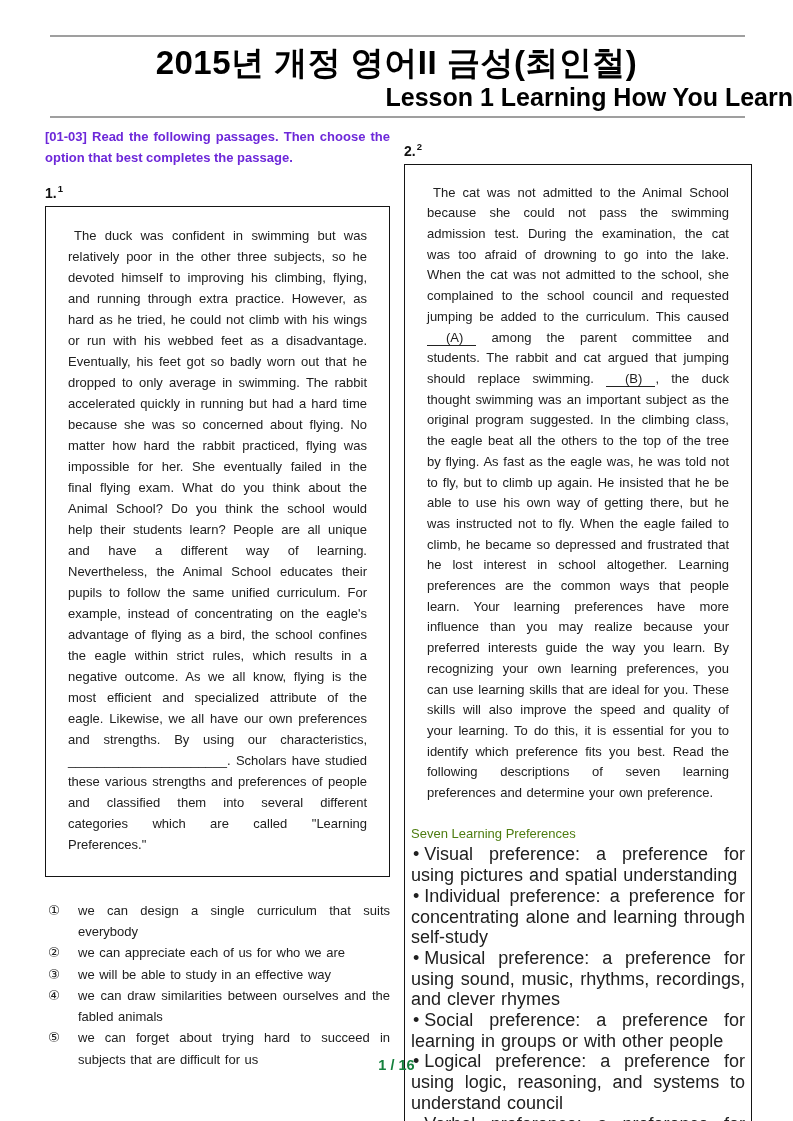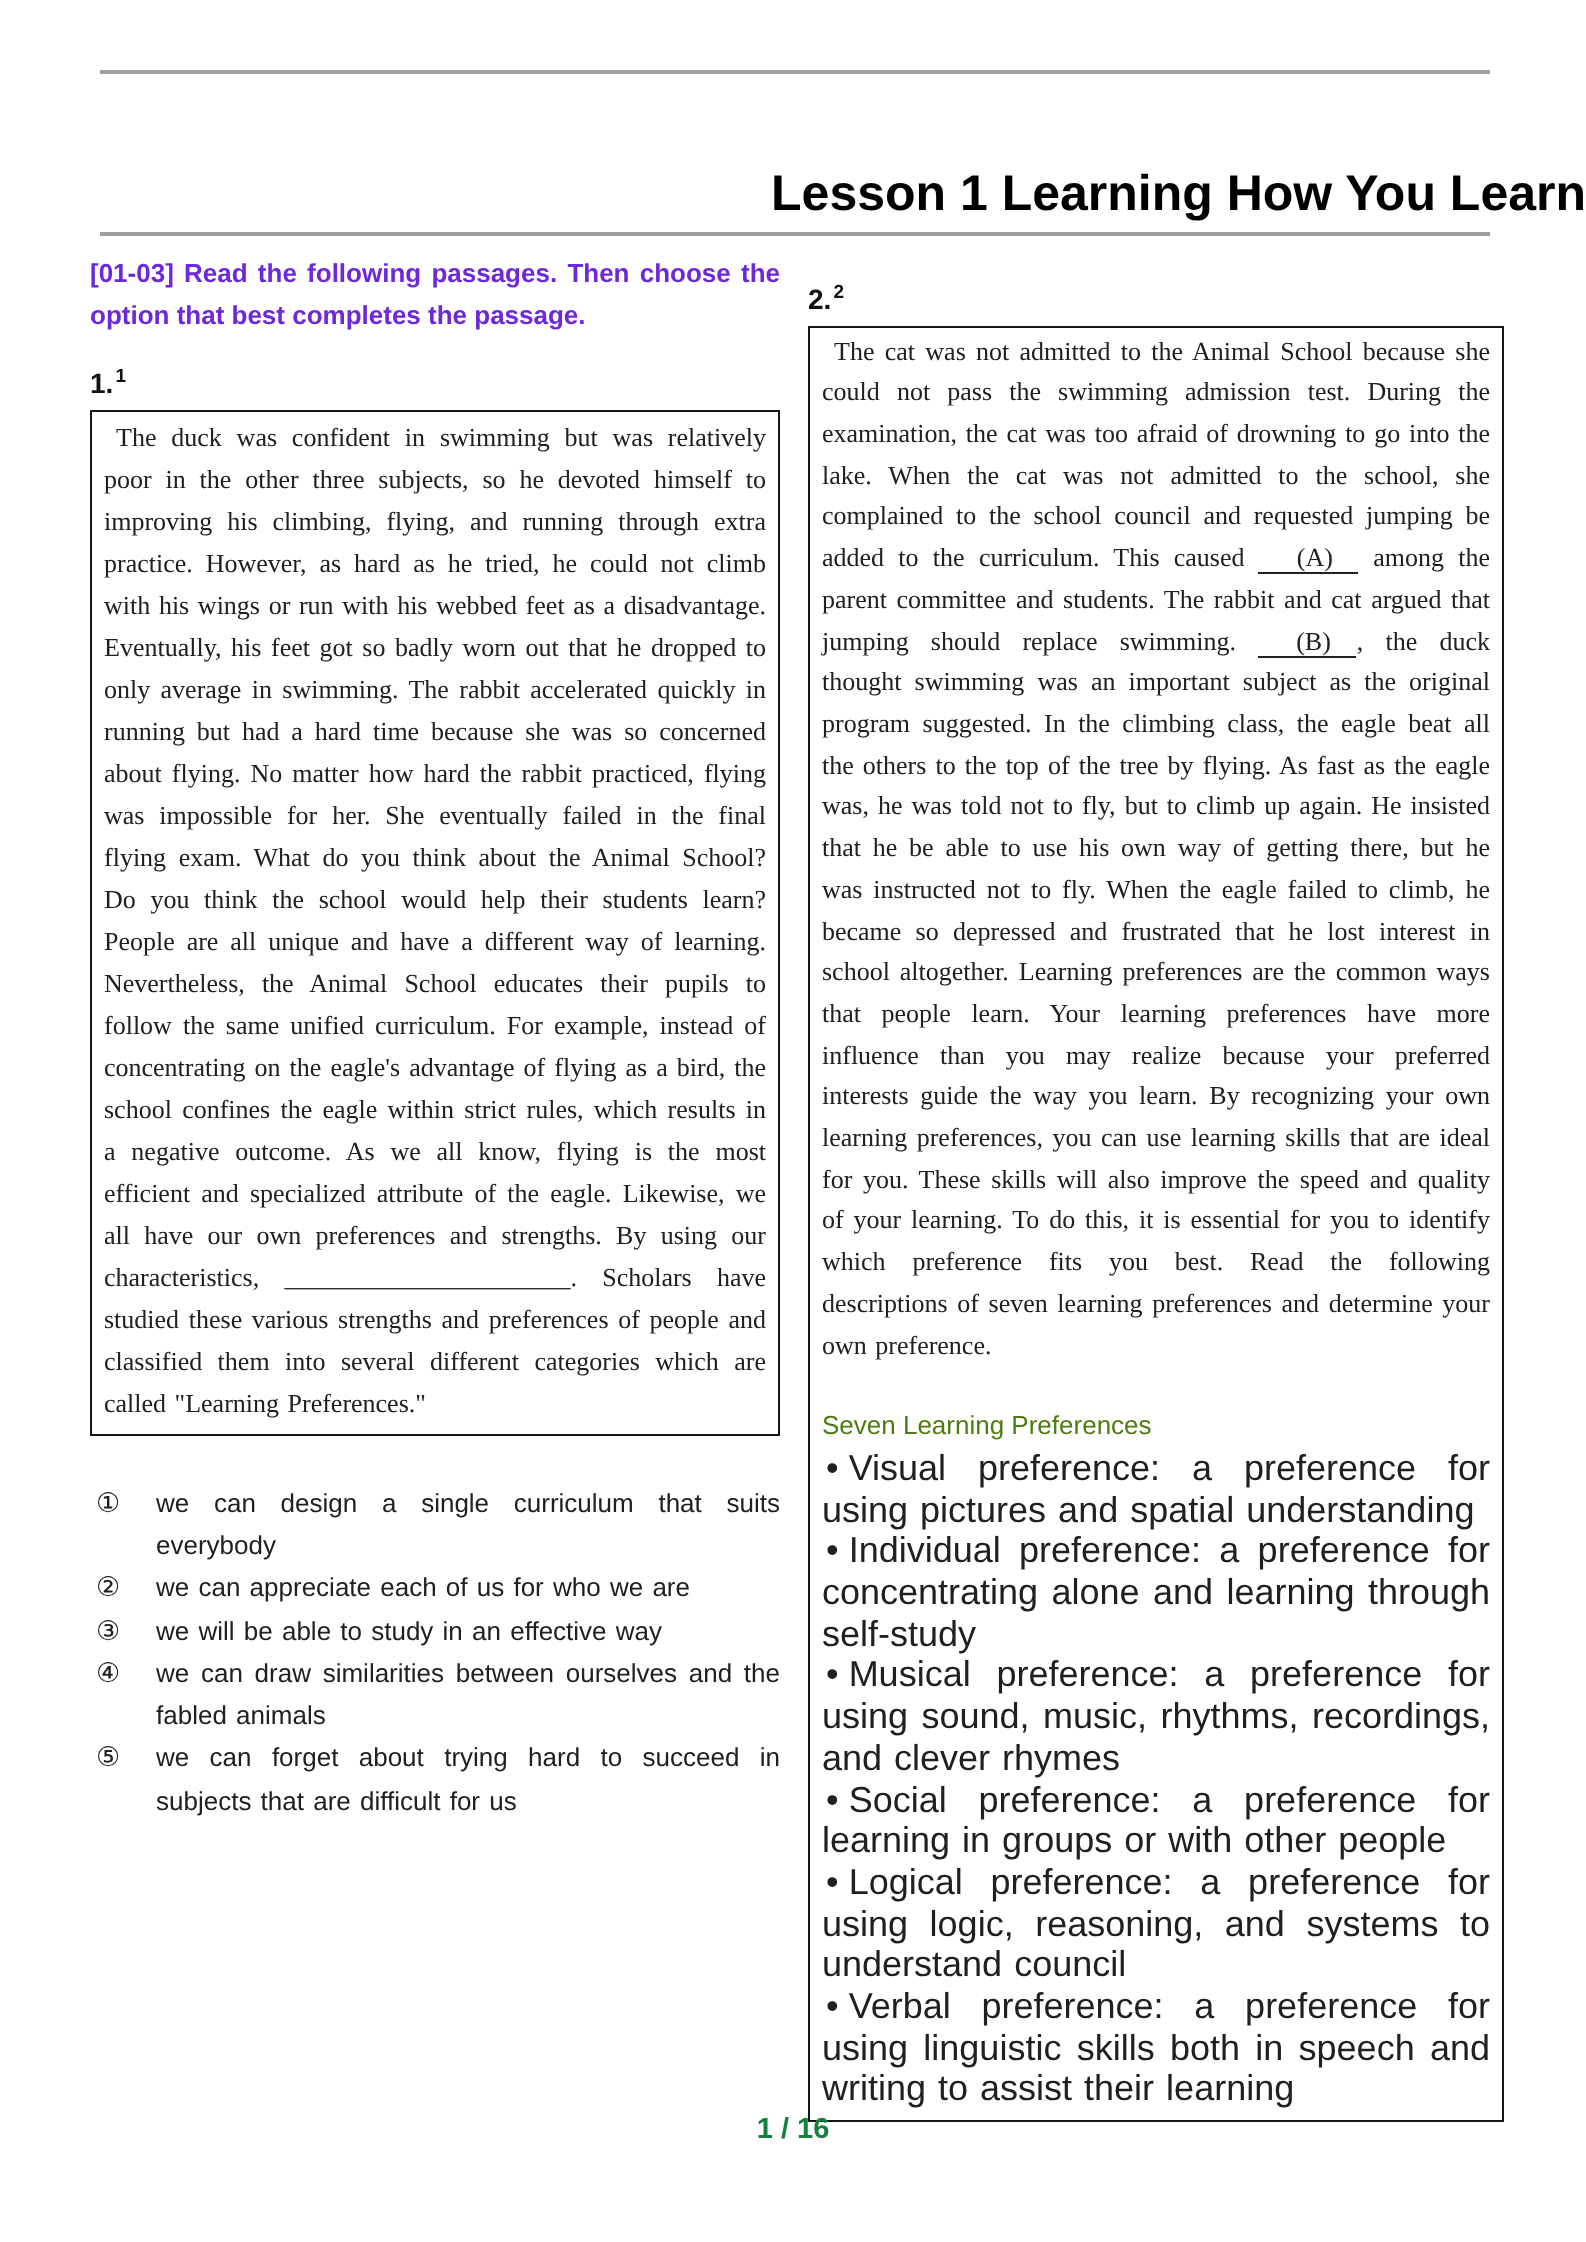--- a/index.html
+++ b/index.html
@@ -36,24 +36,23 @@
   .qnum { margin:11px 0 0 0; font-size:14px; font-weight:800; line-height:20px; color:#111; }
   .qnum sup { font-size:9.5px; font-weight:700; vertical-align:super; margin-left:1px; }
 
   .pbox {
     border:1.4px solid #151515;
     padding:2px 6px 5px 6px;
     margin-top:3px;
     background:#fff;
   }
   .passage {
-    margin:0; font-size:13px; line-height:21px;
+    margin:16px; font-size:13px; line-height:21px;
     text-align:justify; text-indent:6px; color:#202020;
     word-spacing:1px;
-    font-family:Liberation Serif, serif;
   }
   .col-right .passage { line-height:20.7px; }
   .blank-long { letter-spacing:0; }
   .ublank {
     display:inline-block;
     border-bottom:1.3px solid #222;
     padding:0 13px;
     line-height:15px;
   }
 
@@ -76,20 +75,21 @@
     position:absolute; top:1057px; left:0; width:100%;
     text-align:center; font-size:14.5px; font-weight:800; color:#15803d;
   }
 </style>
 </head>
 <body>
 
 <div class="page">
 
   <div class="rule rule-top"></div>
+  <div class="title">2015년 개정 영어II 금성(최인철)</div>
   <div class="subtitle">Lesson 1 Learning How You Learn</div>
   <div class="rule rule-mid"></div>
 
   <div class="col col-left">
     <p class="instructions">[01-03] Read the following passages. Then choose the option that best completes the passage.</p>
 
     <p class="qnum"><span>1.</span><sup>1</sup></p>
 
     <div class="pbox">
       <p class="passage"><span>The duck was confident in swimming but was relatively poor in the other three subjects, so he devoted himself to improving his climbing, flying, and running through extra practice. However, as hard as he tried, he could not climb with his wings or run with his webbed feet as a disadvantage. Eventually, his feet got so badly worn out that he dropped to only average in swimming. The rabbit accelerated quickly in running but had a hard time because she was so concerned about flying. No matter how hard the rabbit practiced, flying was impossible for her. She eventually failed in the final flying exam. What do you think about the Animal School? Do you think the school would help their students learn? People are all unique and have a different way of learning. Nevertheless, the Animal School educates their pupils to follow the same unified curriculum. For example, instead of concentrating on the eagle's advantage of flying as a bird, the school confines the eagle within strict rules, which results in a negative outcome. As we all know, flying is the most efficient and specialized attribute of the eagle. Likewise, we all have our own preferences and strengths. By using our characteristics,</span>

